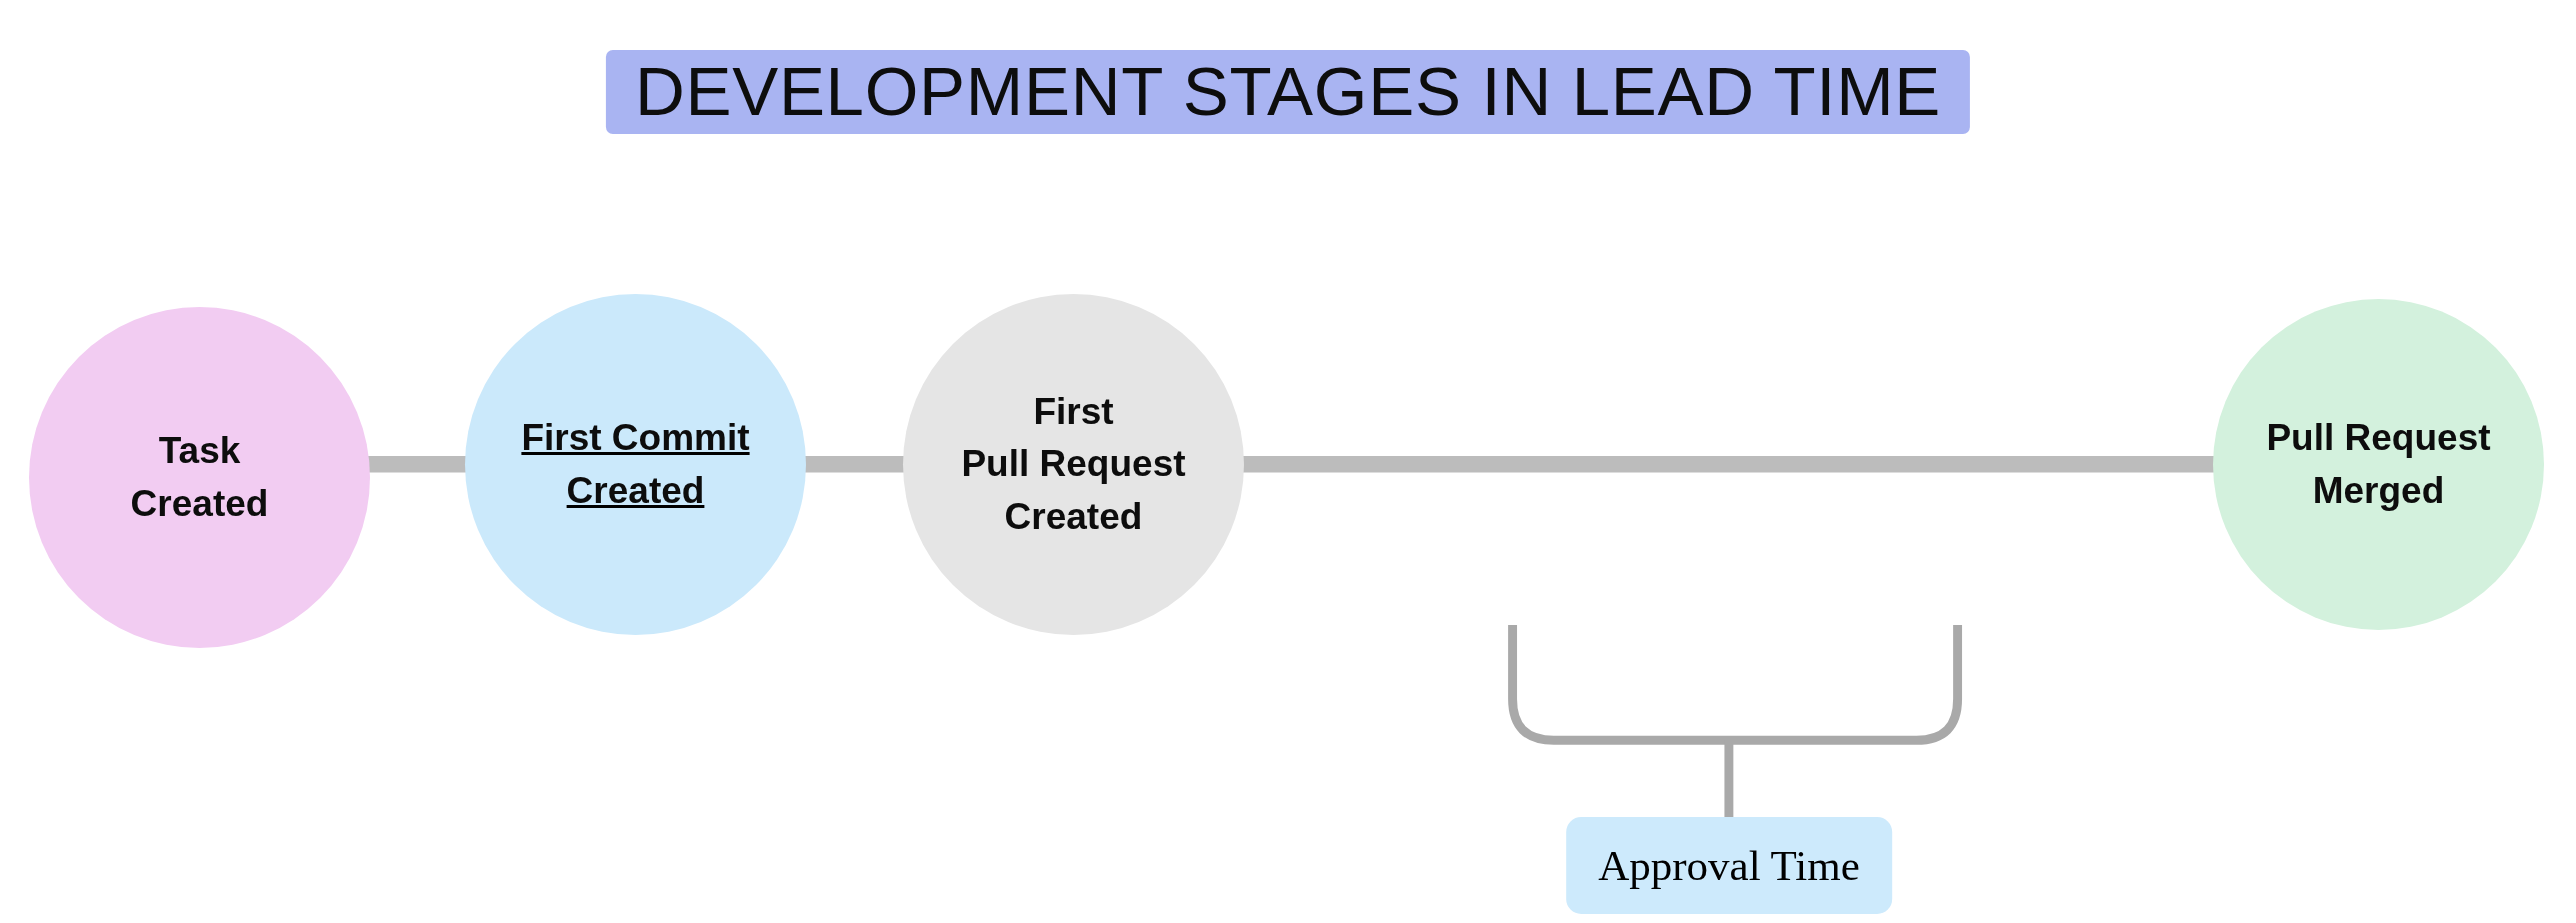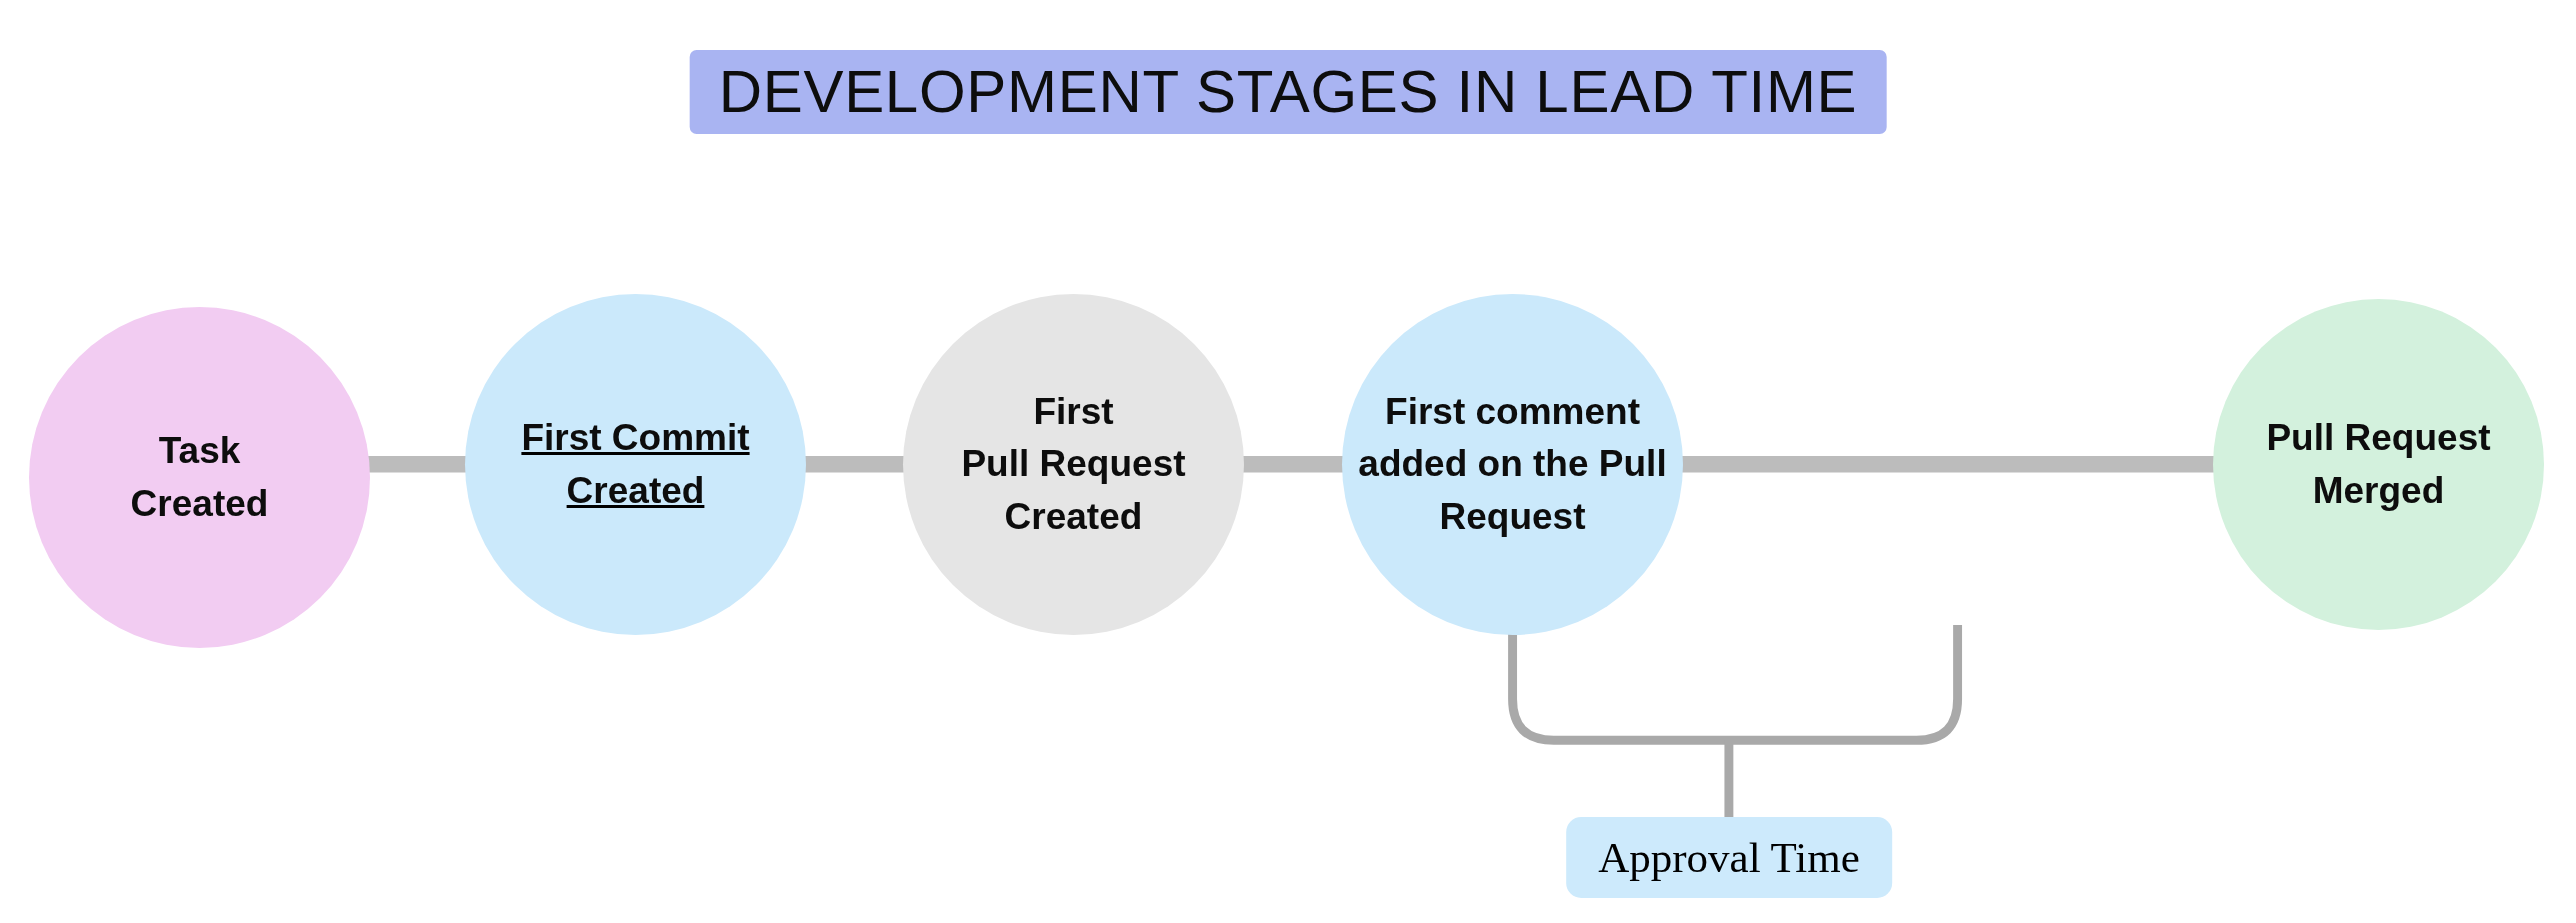--- a/index.html
+++ b/index.html
@@ -18,21 +18,21 @@
   }
   .title-box {
     position: absolute;
     top: 50px;
     left: 50%;
     transform: translateX(-50%);
     height: 84px;
     line-height: 84px;
     padding: 0 29px;
     border-radius: 6.9px;
-    font-size: 60px;
+    font-size: 69px;
     font-weight: 400;
     letter-spacing: 0.7px;
     color: #0d0d0d;
     white-space: nowrap;
   }
   .stage {
     position: absolute;
     width: 341px;
     height: 341px;
     border-radius: 50%;
@@ -54,21 +54,21 @@
   .stage-4 { left: 1342px; top: 294px; }
   .stage-5 { left: 1780px; top: 294px; }
   .stage-6 { left: 2213px; top: 299px; width: 331px; height: 331px; }
   .annotation-box {
     position: absolute;
     left: 1729px;
     top: 817px;
     transform: translateX(-50%);
     height: 81px;
     line-height: 81px;
-    padding: 0 32px;
+    padding: 8px 32px;
     border-radius: 15px;
     font-size: 43px;
     color: #000000;
     white-space: nowrap;
     font-family: cursive;
   }
 </style>
 </head>
 <body>
 
@@ -91,25 +91,20 @@
     <div class="stage-label">First Commit
 Created</div>
   </div>
 
   <div class="stage stage-3" style="background-color: #e5e5e5;">
     <div class="stage-label">First
 Pull Request
 Created</div>
   </div>
 
-  <div class="stage stage-4" style="background-color: rgb(203, 233, 251);">
-    <div class="stage-label">First comment
-added on the Pull
-Request</div>
-  </div>
 
 
   <div class="stage stage-6" style="background-color: rgb(211, 241, 221);">
     <div class="stage-label">Pull Request
 Merged</div>
   </div>
 
   <div class="annotation-box" style="background-color: rgb(205, 234, 252);">Approval Time</div>
 
 </div>

